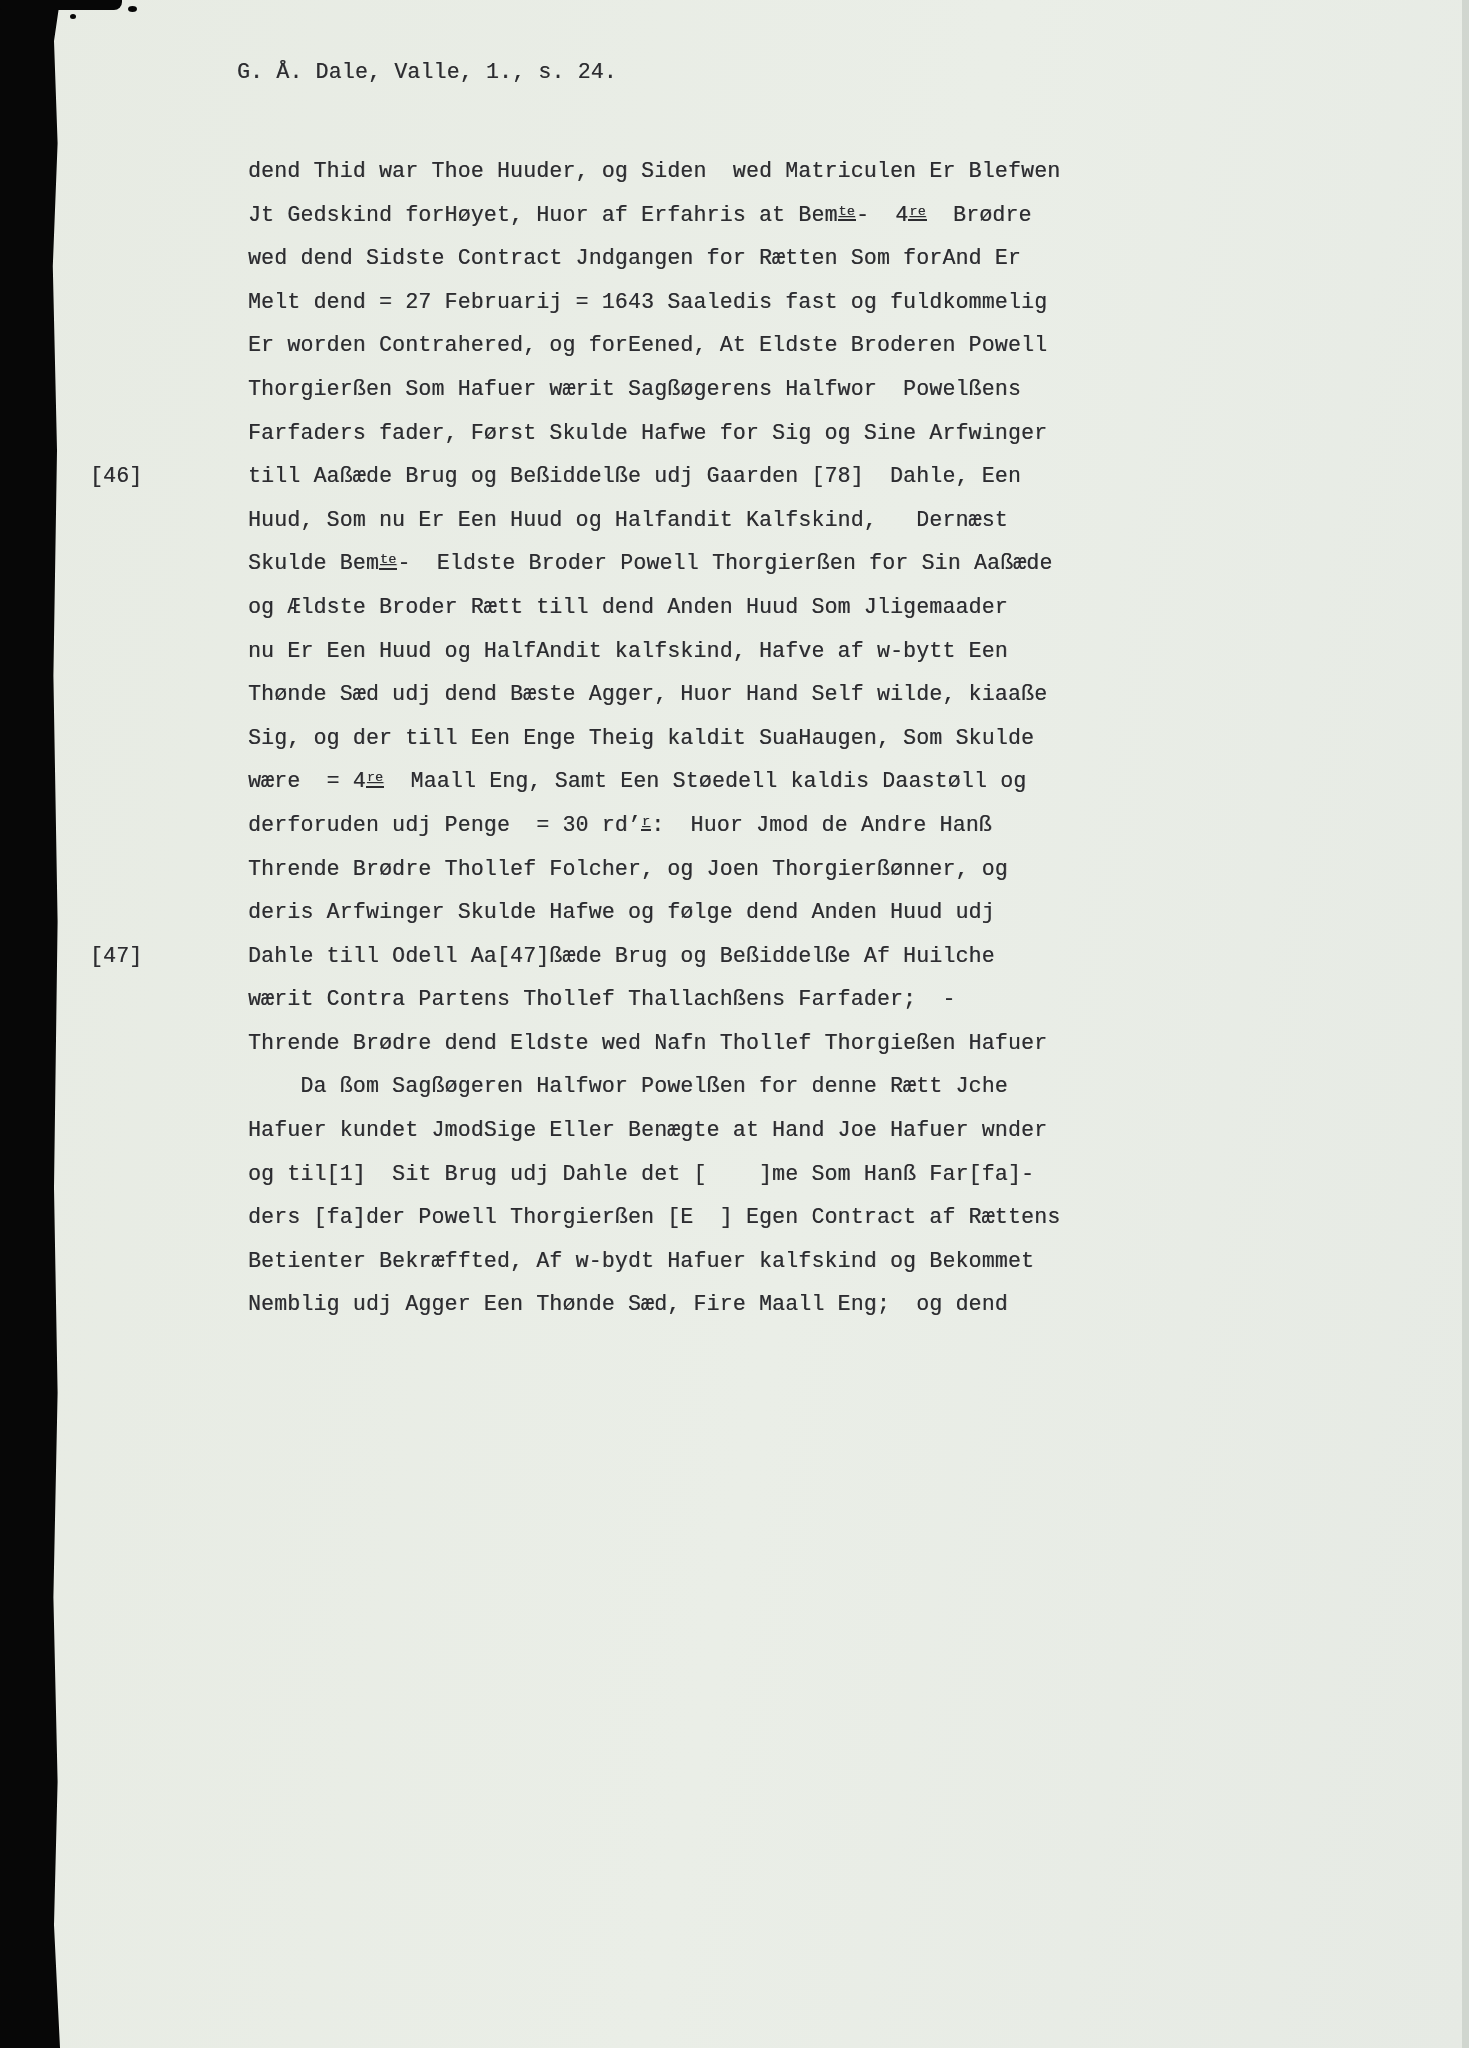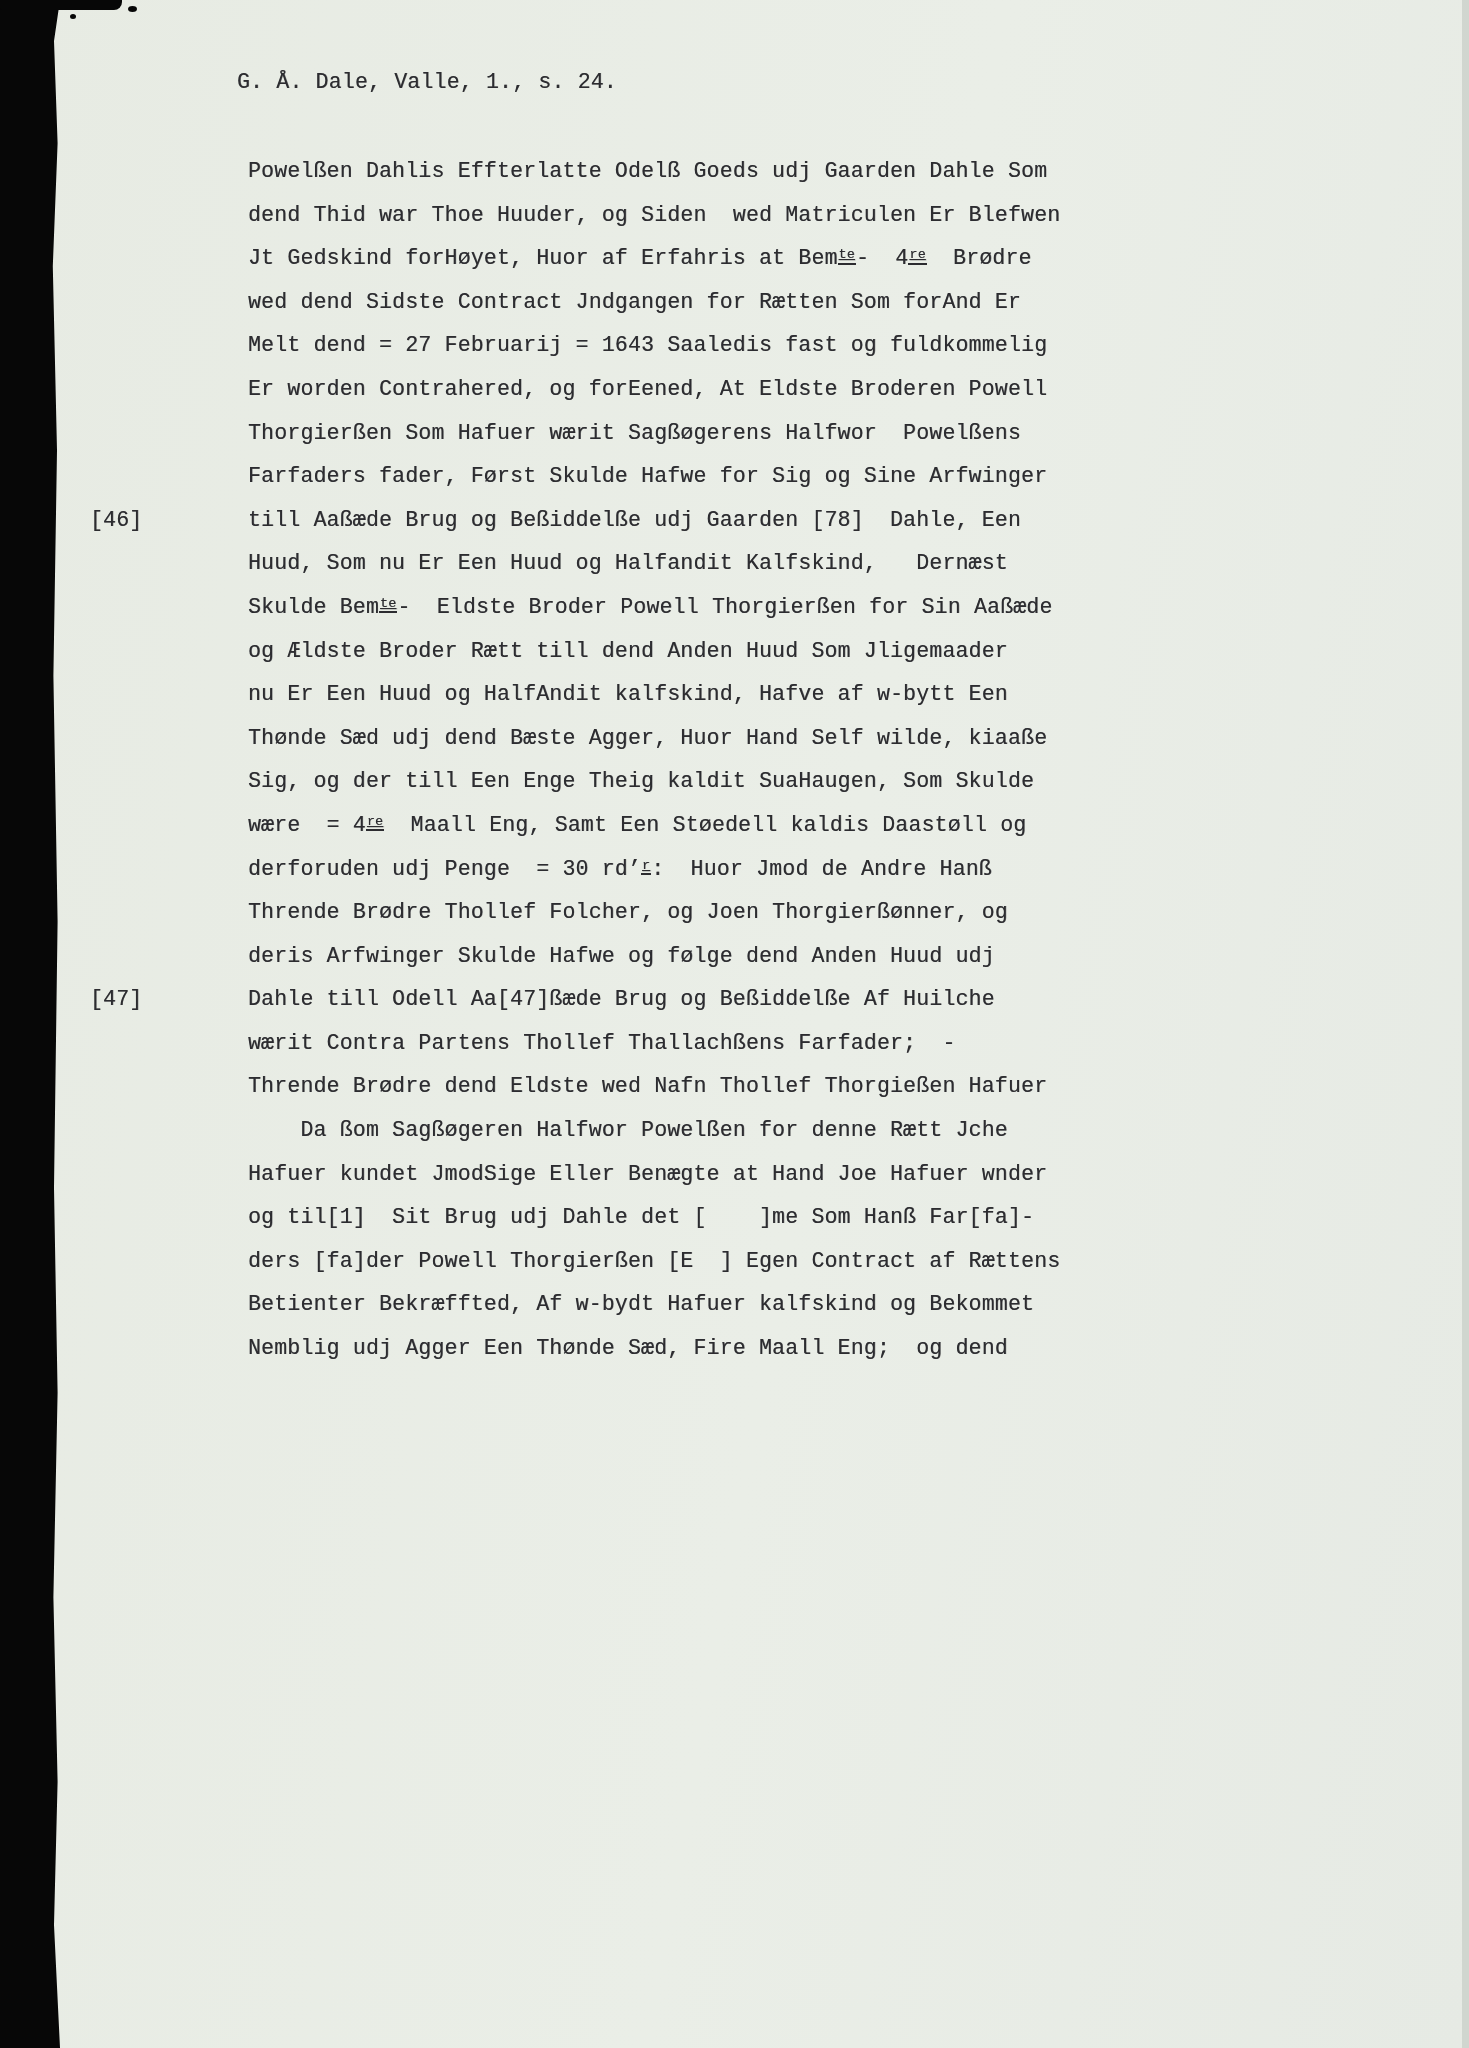--- a/index.html
+++ b/index.html
@@ -43,21 +43,21 @@
   .speck.s2 { left: 70px; top: 14px; width: 6px; height: 5px; }
   .edge-right {
     position: absolute;
     right: 0; top: 0; bottom: 0;
     width: 7px;
     background: rgba(190,196,190,0.55);
   }
   .header {
     position: absolute;
     left: 237px;
-    top: 70px;
+    top: 60px;
     font-size: 21.5px;
     color: var(--ink, #2c2c30);
     text-shadow: 0.4px 0.4px 0 rgba(35,35,40,0.55);
     white-space: pre;
     letter-spacing: 0.2px;
   }
   .body-text {
     position: absolute;
     left: 248px;
     top: 150px;
@@ -92,21 +92,20 @@
     vertical-align: baseline;
     text-decoration: underline;
   }
 </style>
 </head>
 <body>
 
 <div class="paper">
   <div class="header">G. Å. Dale, Valle, 1., s. 24.</div>
   <div class="body-text">
-      <div class="line"><span class="text">Powelßen Dahlis Effterlatte Odelß Goeds udj Gaarden Dahle Som</span></div>
       <div class="line"><span class="text">dend Thid war Thoe Huuder, og Siden  wed Matriculen Er Blefwen</span></div>
       <div class="line"><span class="text">Jt Gedskind forHøyet, Huor af Erfahris at Bem<sup>te</sup>-  4<sup>re</sup>  Brødre</span></div>
       <div class="line"><span class="text">wed dend Sidste Contract Jndgangen for Rætten Som forAnd Er</span></div>
       <div class="line"><span class="text">Melt dend = 27 Februarij = 1643 Saaledis fast og fuldkommelig</span></div>
       <div class="line"><span class="text">Er worden Contrahered, og forEened, At Eldste Broderen Powell</span></div>
       <div class="line"><span class="text">Thorgierßen Som Hafuer wærit Sagßøgerens Halfwor  Powelßens</span></div>
       <div class="line"><span class="text">Farfaders fader, Først Skulde Hafwe for Sig og Sine Arfwinger</span></div>
       <div class="line"><span class="gutter">[46]</span><span class="text">till Aaßæde Brug og Beßiddelße udj Gaarden [78]  Dahle, Een</span></div>
       <div class="line"><span class="text">Huud, Som nu Er Een Huud og Halfandit Kalfskind,   Dernæst</span></div>
       <div class="line"><span class="text">Skulde Bem<sup>te</sup>-  Eldste Broder Powell Thorgierßen for Sin Aaßæde</span></div>

